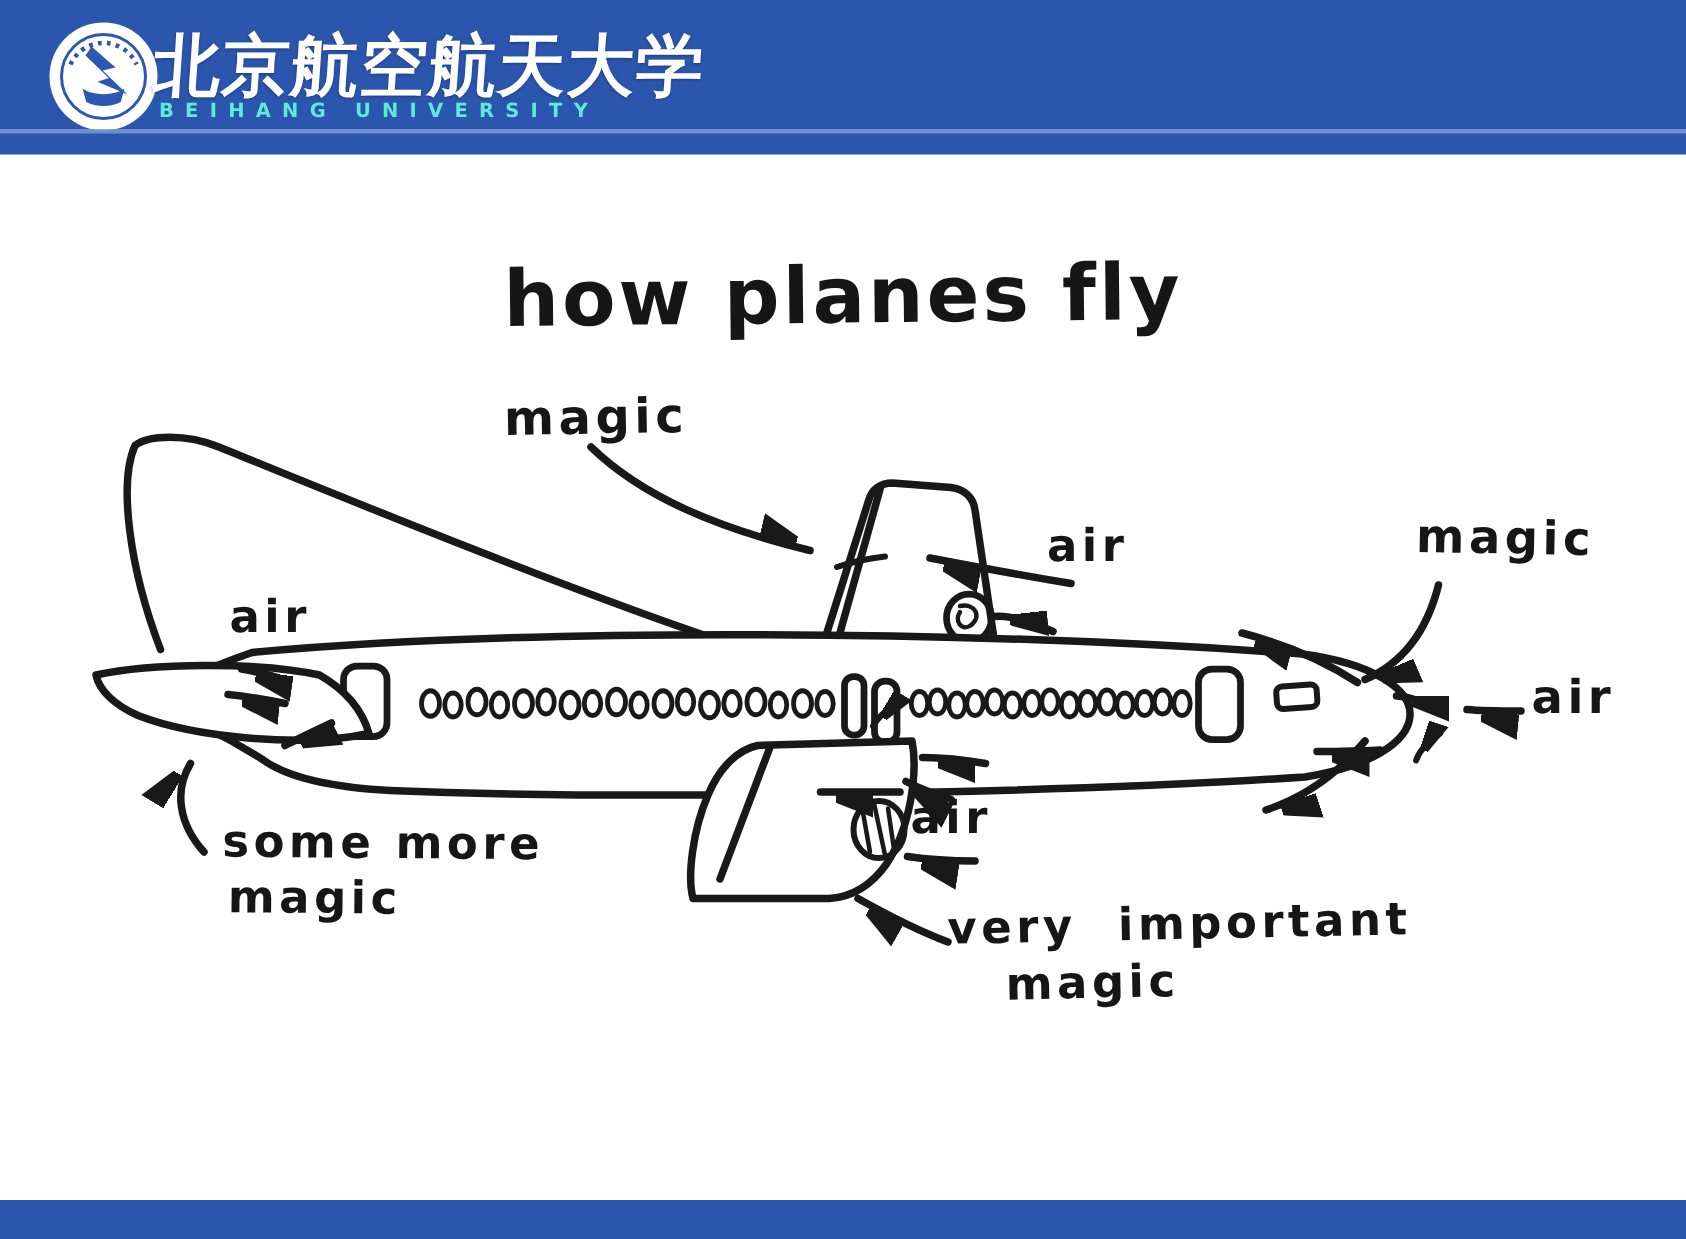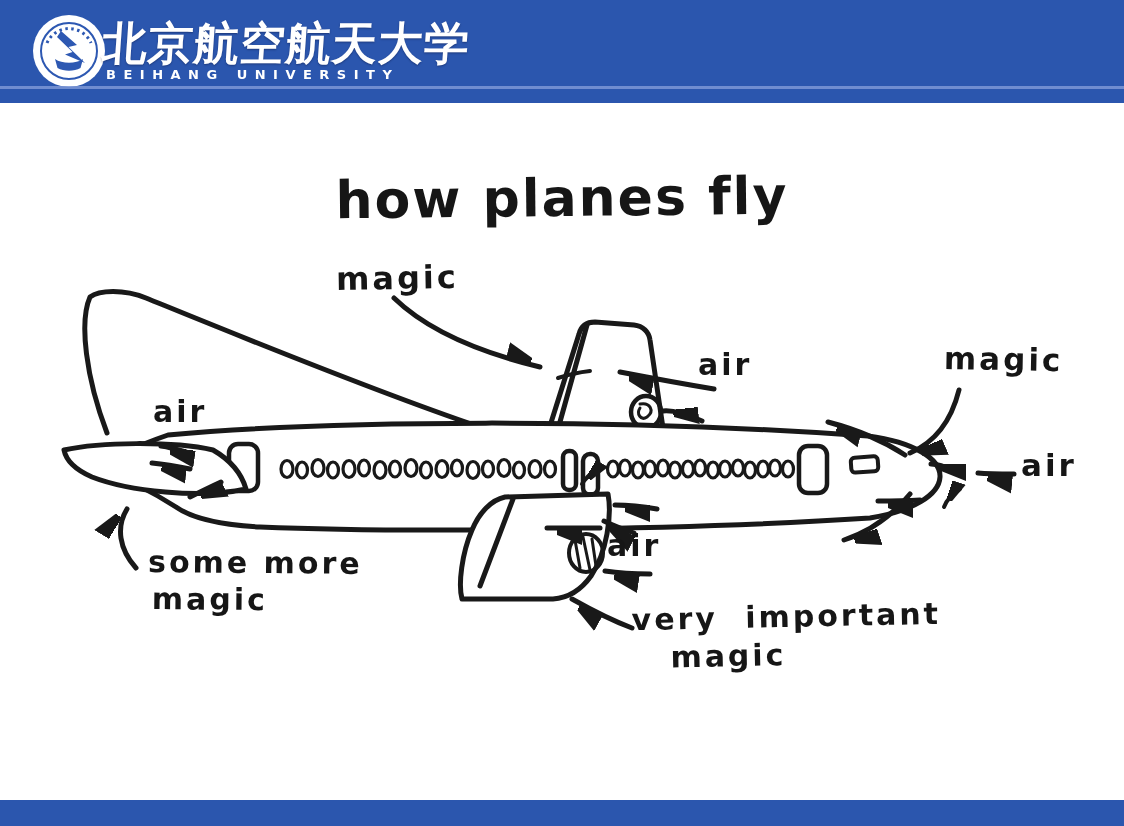--- a/index.html
+++ b/index.html
@@ -11,21 +11,21 @@
   
   .header{position:absolute;left:0;top:0;width:1124px;height:103px;background:#2b56ae;}
   .header .hline{position:absolute;left:0;top:86px;width:100%;height:3px;background:#7d97d6;opacity:.85;}
   .logo{position:absolute;left:32px;top:14px;width:74px;height:74px;}
   .cn-name{
     position:absolute;left:102px;top:14px;color:#ffffff;font-size:45px;font-weight:700;
     letter-spacing:1px;transform:skewX(-4deg);white-space:nowrap;
     text-shadow:0 1px 2px rgba(0,0,30,.35);
   }
   .en-name{
-    position:absolute;left:106px;top:67px;color:#ffffff;font-size:13px;font-weight:700;
+    position:absolute;left:106px;top:67px;color:#5eead4;font-size:13px;font-weight:700;
     letter-spacing:7.5px;white-space:nowrap;
   }
   
   .footer{position:absolute;left:0;bottom:0;width:1124px;height:26px;background:#2b56ae;}
   
   .title{
     position:absolute;left:50%;top:168px;transform:translateX(-50%) rotate(-.6deg);
     font-size:52px;font-weight:700;color:#161616;letter-spacing:2px;white-space:nowrap;margin:0;
   }
   .drawing{position:absolute;left:0;top:0;width:1124px;height:826px;}

